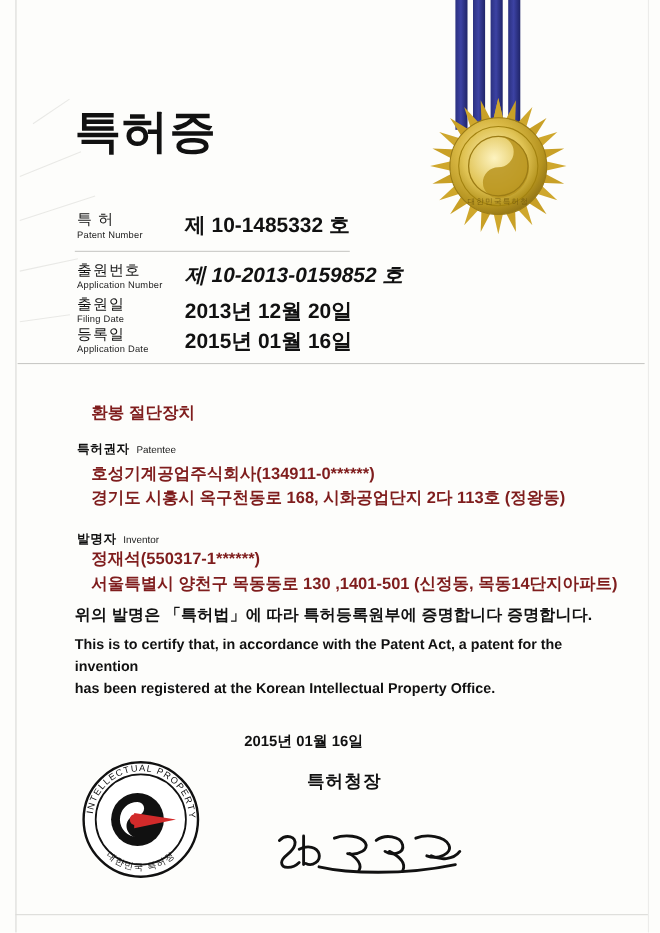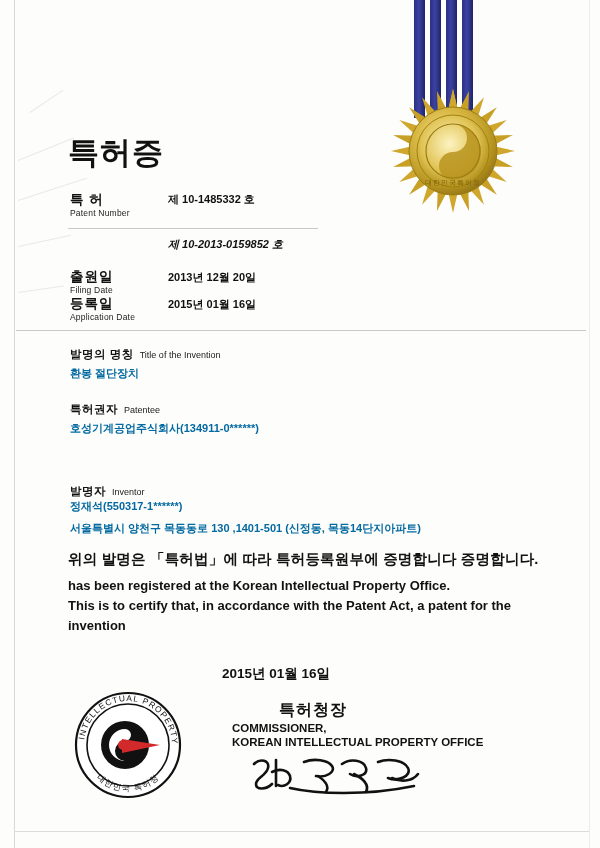--- a/index.html
+++ b/index.html
@@ -76,56 +76,55 @@
     top: 86px;
     width: 130px;
     height: 130px;
   }
 
   
   .title-ko {
     position: absolute;
     left: 68px;
     top: 92px;
-    font-size: 31px;
+    font-size: 42px;
     font-weight: bold;
     letter-spacing: 1px;
     color: #111;
-    margin-top: 40px;
   }
   .title-en {
     position: absolute;
     left: 69px;
     top: 130px;
     font-size: 13px;
     letter-spacing: 0.6px;
     color: #1a1a1a;
   }
 
   
   .field {
     position: absolute;
     left: 70px;
   }
   .f-label-ko {
     font-size: 13.5px;
-    font-weight: bold;
+    font-weight: normal;
     color: #111;
     letter-spacing: 1px;
     line-height: 16px;
   }
   .f-label-en {
     font-size: 8.5px;
     color: #222;
     letter-spacing: 0.2px;
     line-height: 11px;
   }
   .f-value {
     position: absolute;
-    font-size: 11px;
+    font-size: 19px;
     font-weight: bold;
     color: #111;
     white-space: nowrap;
     text-align: center;
   }
 
   .sep {
     position: absolute;
     background: #c9c9c6;
     height: 1px;
@@ -142,24 +141,25 @@
     color: #111;
     letter-spacing: 0.5px;
   }
   .blk-head .en {
     font-size: 9px;
     color: #222;
     margin-left: 6px;
   }
   .blk-line {
     position: absolute;
-    font-size: 11px;
-    font-weight: bold;
-    color: #0369a1;
+    font-size: 15px;
+    font-weight: bold;
+    color: #7f1d1d;
     white-space: nowrap;
+    margin-left: 13px;
   }
 
   
   .certify-ko {
     position: absolute;
     left: 68px;
     top: 550px;
     font-size: 14.5px;
     font-weight: bold;
     color: #111;
@@ -300,64 +300,62 @@
 
   <div class="title-ko">특허증</div>
 
   <div class="field" style="top:192px;">
     <div class="f-label-ko">특 허</div>
     <div class="f-label-en">Patent Number</div>
   </div>
   <div class="f-value" style="left:168px; top:192px;">제 10-1485332 호</div>
   <div class="sep" style="left:68px; top:228px; width:250px;"></div>
 
+  <div class="field" style="top:238px;">
+    <div class="f-label-ko">출원번호</div>
+    <div class="f-label-en">Application Number</div>
+  </div>
   <div class="f-value" style="left:168px; top:237px;font-style:italic;">제 10-2013-0159852 호</div>
 
   <div class="field" style="top:269px;">
     <div class="f-label-ko">출원일</div>
     <div class="f-label-en">Filing Date</div>
   </div>
   <div class="f-value" style="left:168px; top:270px;">2013년  12월  20일</div>
 
   <div class="field" style="top:296px;">
     <div class="f-label-ko">등록일</div>
     <div class="f-label-en">Application Date</div>
   </div>
   <div class="f-value" style="left:168px; top:297px;">2015년  01월  16일</div>
 
   <div class="sep" style="left:16px; top:330px; width:570px;"></div>
 
-  <div class="blk-head" style="left:70px; top:344px;">
-    <span class="ko">발명의 명칭</span><span class="en">Title of the Invention</span>
-  </div>
   <div class="blk-line" style="left:70px; top:366px;">환봉 절단장치</div>
 
   <div class="blk-head" style="left:70px; top:399px;">
     <span class="ko">특허권자</span><span class="en">Patentee</span>
   </div>
   <div class="blk-line" style="left:70px; top:421px;">호성기계공업주식회사(134911-0******)</div>
+  <div class="blk-line" style="left:70px; top:443px;">경기도 시흥시 옥구천동로 168, 시화공업단지 2다 113호 (정왕동)</div>
 
   <div class="blk-head" style="left:70px; top:457px;margin-top:24px;">
     <span class="ko">발명자</span><span class="en">Inventor</span>
   </div>
   <div class="blk-line" style="left:70px; top:499px;">정재석(550317-1******)</div>
   <div class="blk-line" style="left:70px; top:521px;">서울특별시 양천구 목동동로 130 ,1401-501 (신정동, 목동14단지아파트)</div>
 
   <div class="certify-ko">위의 발명은 「특허법」에 따라 특허등록원부에 증명합니다 증명합니다.</div>
   <div class="certify-en">
+    <div>This is to certify that, in accordance with the Patent Act, a patent for the invention</div>
     <div>has been registered at the Korean Intellectual Property Office.</div>
-    <div>This is to certify that, in accordance with the Patent Act, a patent for the invention</div>
   </div>
 
   <div class="date-line">2015년  01월  16일</div>
   <div class="commissioner-ko">특허청장</div>
-  <div class="commissioner-en">
-    <div>COMMISSIONER,</div>
-    <div>KOREAN INTELLECTUAL PROPERTY OFFICE</div>
-  </div>
 
   <svg class="signature" viewBox="0 0 180 46">
     <g fill="none" stroke="#111" stroke-width="2.6" stroke-linecap="round" stroke-linejoin="round">
       <path d="M8 12 C14 6, 24 8, 22 16 C20 24, 10 26, 10 32 C10 38, 20 38, 26 32"></path>
       <path d="M30 8 L30 34"></path>
       <path d="M26 20 C34 16, 42 18, 44 24 C46 31, 38 36, 32 33"></path>
       <path d="M58 10 C68 6, 82 8, 86 14 C90 20, 80 26, 70 24"></path>
       <path d="M72 24 C78 28, 84 34, 80 40"></path>
       <path d="M96 12 C104 6, 118 8, 120 16 C122 24, 110 26, 104 22"></path>
       <path d="M108 22 C116 26, 124 32, 120 40"></path>

